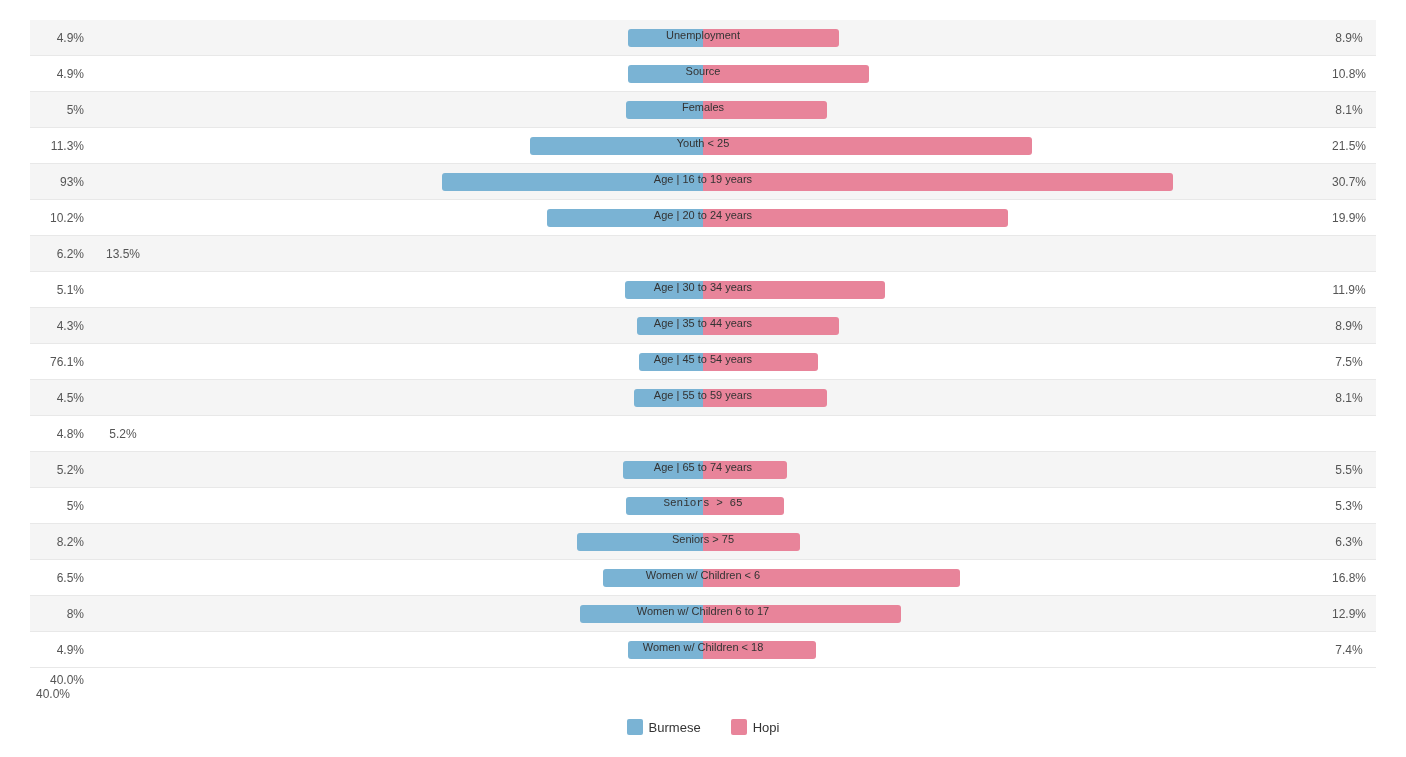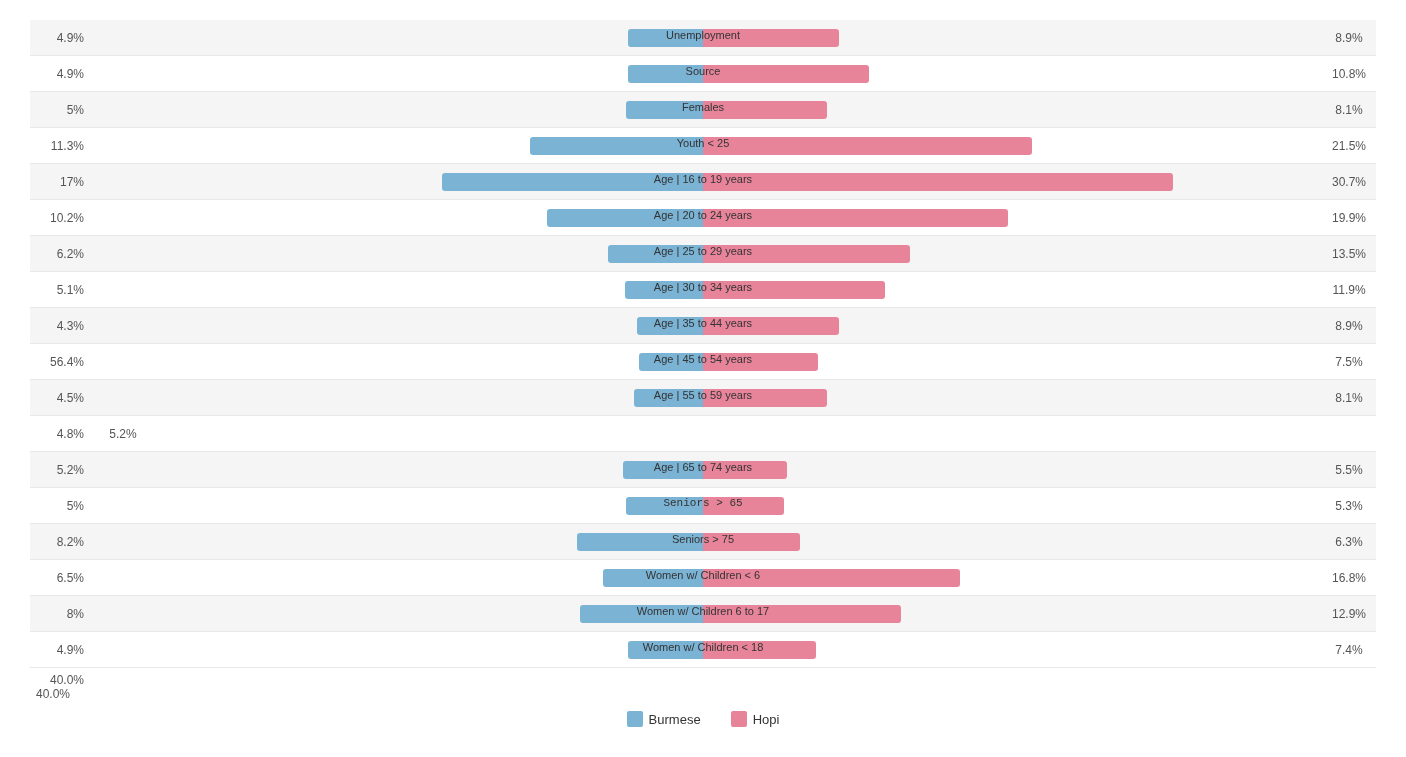--- a/index.html
+++ b/index.html
@@ -140,21 +140,21 @@
       flex: 1;
       display: flex;
       justify-content: space-between;
       font-size: 12px;
       color: #555;
     }
     .legend {
       display: flex;
       justify-content: center;
       gap: 30px;
-      margin-top: 10px;
+      margin-top: 18px;
       font-size: 13px;
       color: #333;
     }
     .legend-item {
       display: flex;
       align-items: center;
       gap: 6px;
     }
     .legend-color {
       width: 16px;
@@ -231,21 +231,21 @@
             <div class="label-center" style="white-space:nowrap; font-size:11px; color:#333; position:absolute; left:0; transform:translateX(-50%); top:2px;">Youth &lt; 25</div>
           </div>
           <div class="right-half">
             <div class="bar-right" style="width:53.75%;"></div>
           </div>
         </div>
       </div>
       <div class="right-value">21.5%</div>
     </div>
       <div class="row">
-      <div class="left-value">17%</div>
+      <div class="left-value">93%</div>
       <div class="bars-wrapper">
         <div class="bar-row-container">
           <div class="left-half">
             <div class="bar-left" style="width:42.5%;"></div>
           </div>
           <div style="position:relative; width:0; height:22px; z-index:3;">
             <div class="label-center" style="white-space:nowrap; font-size:11px; color:#333; position:absolute; left:0; transform:translateX(-50%); top:2px;">Age | 16 to 19 years</div>
           </div>
           <div class="right-half">
             <div class="bar-right" style="width:76.75%;"></div>
@@ -266,33 +266,20 @@
           </div>
           <div class="right-half">
             <div class="bar-right" style="width:49.74999999999999%;"></div>
           </div>
         </div>
       </div>
       <div class="right-value">19.9%</div>
     </div>
       <div class="row">
       <div class="left-value">6.2%</div>
-      <div class="bars-wrapper">
-        <div class="bar-row-container">
-          <div class="left-half">
-            <div class="bar-left" style="width:15.5%;"></div>
-          </div>
-          <div style="position:relative; width:0; height:22px; z-index:3;">
-            <div class="label-center" style="white-space:nowrap; font-size:11px; color:#333; position:absolute; left:0; transform:translateX(-50%); top:2px;">Age | 25 to 29 years</div>
-          </div>
-          <div class="right-half">
-            <div class="bar-right" style="width:33.75%;"></div>
-          </div>
-        </div>
-      </div>
       <div class="right-value">13.5%</div>
     </div>
       <div class="row">
       <div class="left-value">5.1%</div>
       <div class="bars-wrapper">
         <div class="bar-row-container">
           <div class="left-half">
             <div class="bar-left" style="width:12.75%;"></div>
           </div>
           <div style="position:relative; width:0; height:22px; z-index:3;">
@@ -316,21 +303,21 @@
             <div class="label-center" style="white-space:nowrap; font-size:11px; color:#333; position:absolute; left:0; transform:translateX(-50%); top:2px;">Age | 35 to 44 years</div>
           </div>
           <div class="right-half">
             <div class="bar-right" style="width:22.25%;"></div>
           </div>
         </div>
       </div>
       <div class="right-value">8.9%</div>
     </div>
       <div class="row">
-      <div class="left-value">56.4%</div>
+      <div class="left-value">76.1%</div>
       <div class="bars-wrapper">
         <div class="bar-row-container">
           <div class="left-half">
             <div class="bar-left" style="width:10.500000000000002%;"></div>
           </div>
           <div style="position:relative; width:0; height:22px; z-index:3;">
             <div class="label-center" style="white-space:nowrap; font-size:11px; color:#333; position:absolute; left:0; transform:translateX(-50%); top:2px;">Age | 45 to 54 years</div>
           </div>
           <div class="right-half">
             <div class="bar-right" style="width:18.75%;"></div>

